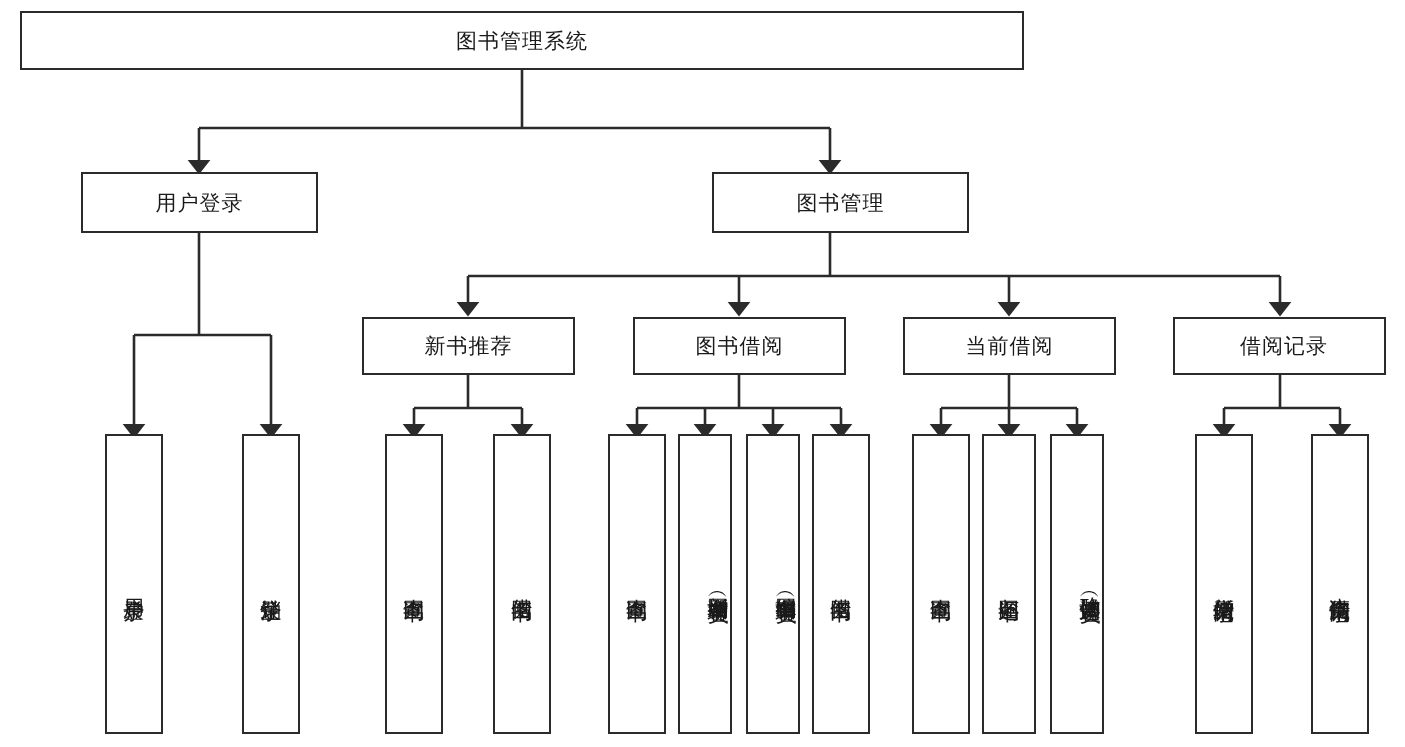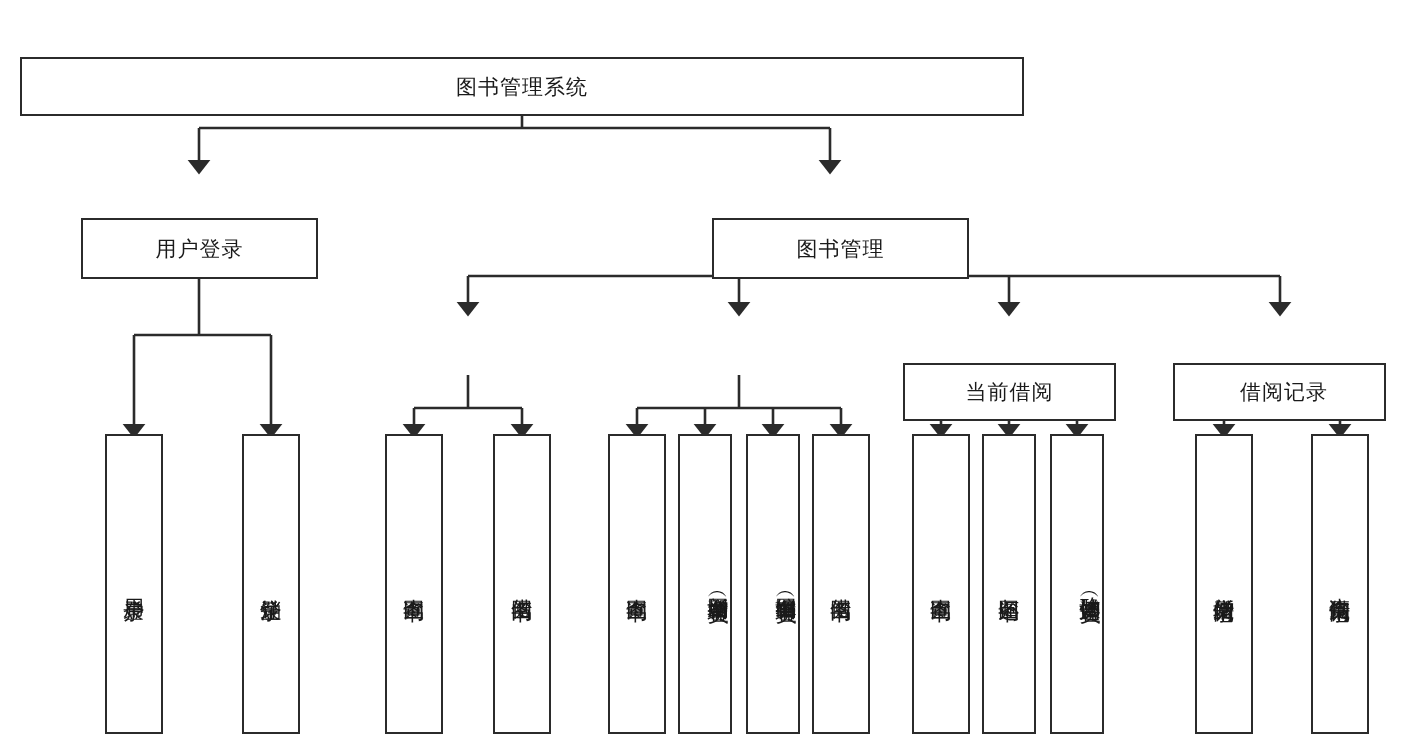--- a/index.html
+++ b/index.html
@@ -32,21 +32,20 @@
     border: 2.5px solid #2b2b2b;
     background: #ffffff;
     display: flex;
     align-items: center;
     justify-content: center;
     color: #1a1a1a;
   }
   .node.h {
     font-size: 21px;
     letter-spacing: 1px;
-    margin-top: 46px;
   }
   .node.v {
     font-size: 21px;
     letter-spacing: 1px;
     writing-mode: vertical-rl;
     text-orientation: upright;
     line-height: 1.12;
     padding: 4px 0;
     white-space: nowrap;
   }
@@ -120,20 +119,26 @@
     <span>图书管理系统</span>
   </div>
 
   <div class="node h" style="left:81px; top:172px; width:237px; height:61px;">
     <span>用户登录</span>
   </div>
   <div class="node h" style="left:712px; top:172px; width:257px; height:61px;">
     <span>图书管理</span>
   </div>
 
+  <div class="node h" style="left:362px; top:317px; width:213px; height:58px;">
+    <span>新书推荐</span>
+  </div>
+  <div class="node h" style="left:633px; top:317px; width:213px; height:58px;">
+    <span>图书借阅</span>
+  </div>
   <div class="node h" style="left:903px; top:317px; width:213px; height:58px;">
     <span>当前借阅</span>
   </div>
   <div class="node h" style="left:1173px; top:317px; width:213px; height:58px;padding-left:9px;">
     <span>借阅记录</span>
   </div>
 
   <div class="node v" style="left:105px; top:434px; width:58px; height:300px;">
     <span>用户登录</span>
   </div>

